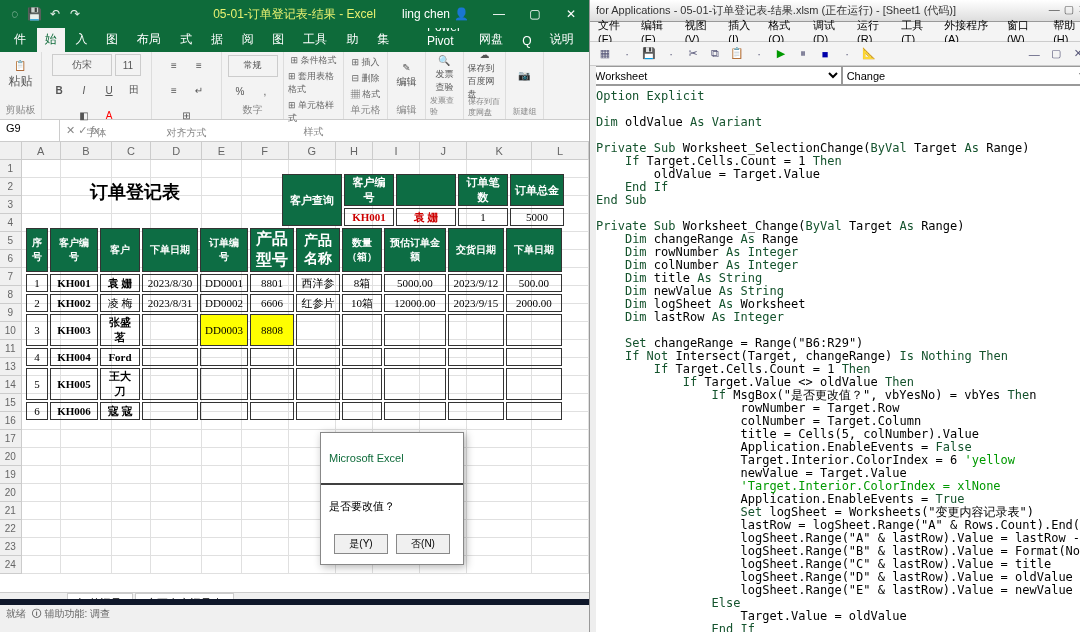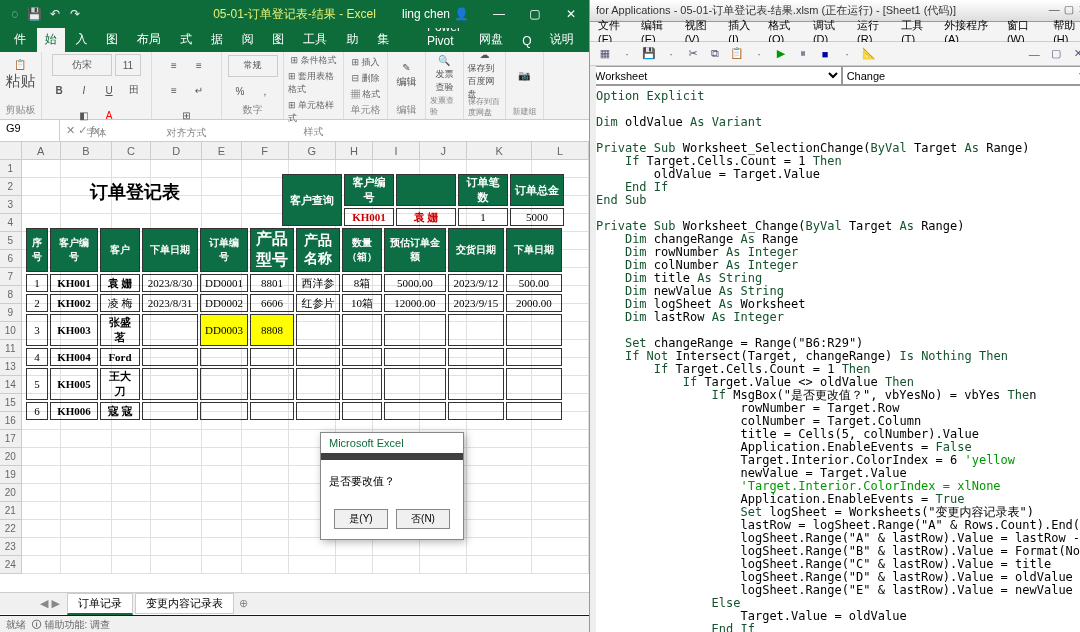--- a/index.html
+++ b/index.html
@@ -39,29 +39,29 @@
 .row .rh{width:22px;background:#f0f0f0;border-right:1px solid #ccc;border-bottom:1px solid #ccc;text-align:center;line-height:18px;font-size:10px;color:#666}
 .row .cell{border-right:1px solid #e0e0e0;border-bottom:1px solid #e0e0e0;line-height:18px;overflow:hidden;white-space:nowrap;text-align:center}
 
 .tbl{position:absolute;font-family:SimSun,serif}
 .tbl td,.tbl th{border:1px solid #333;padding:0 4px;text-align:center;height:18px;font-size:11px}
 .tbl th{background:#0d6d44;color:#fff;font-weight:bold}
 .yellow{background:#ffff00}
 .redtxt{color:#c00;font-weight:bold}
 
 .dialog{position:absolute;top:290px;left:320px;width:144px;background:#fff;border:1px solid #888;box-shadow:2px 2px 8px rgba(0,0,0,0.3);font-size:11px}
-.dialog .dtitle{padding:4px 8px;color:#0e6b3a;border-bottom:7px solid #404040}
+.dialog .dtitle{padding:19px 8px;color:#0e6b3a;border-bottom:2px solid #404040}
 .dialog .dbody{padding:14px 8px;font-size:11px}
 .dialog .dbtns{display:flex;gap:8px;justify-content:center;padding:6px 8px 10px}
 .dialog button{width:54px;height:20px;border:1px solid #888;background:#f0f0f0;font-size:10px}
 
 .shtabs{position:absolute;bottom:18px;left:0;right:0;height:22px;background:#f0f0f0;display:flex;align-items:center;padding:0 40px;border-top:1px solid #ccc}
 .shtab{padding:2px 10px;background:#fff;border:1px solid #ccc;font-size:11px;margin:0 1px}
 .shtab.active{border-bottom:2px solid #0e6b3a}
-.status{position:absolute;bottom:0;left:0;right:0;height:17px;background:#f0f0f0;border-top:1px solid #0f172a;padding:0 6px;line-height:18px;font-size:10px;color:#666}
+.status{position:absolute;bottom:0;left:0;right:0;height:33px;background:#f0f0f0;border-top:6px solid #0f172a;padding:0 6px;line-height:18px;font-size:10px;color:#666}
 
 .vba-title{height:22px;background:linear-gradient(#fff,#ddd);border-bottom:1px solid #999;font-size:11px;padding:3px 6px;color:#333;display:flex;justify-content:space-between}
 .vba-title .wc2{display:flex;gap:4px;color:#555}
 .vba-menu{height:20px;background:#f4f4f4;border-bottom:1px solid #ccc;display:flex;gap:12px;padding:0 8px;align-items:center;font-size:11px}
 .vba-tool{height:24px;background:#f4f4f4;border-bottom:1px solid #ccc;display:flex;gap:4px;padding:0 6px;align-items:center}
 .vba-tool span{width:18px;height:18px;color:#557;font-size:11px;display:flex;align-items:center;justify-content:center}
 .vba-combo{height:20px;display:flex;border-bottom:1px solid #999}
 .vba-combo select{flex:1;font-size:11px;border:1px solid #999;background:#fff}
 .code{flex:1;overflow:auto;padding:4px 6px;font-family:"NSimSun",Consolas,monospace;font-size:12px;line-height:13px;white-space:pre;color:#000}
 .kw{color:#14532d}
@@ -106,21 +106,21 @@
         <div class="tab">帮助</div>
         <div class="tab">PDF工具集</div>
         <div class="tab">Power Pivot</div>
         <div class="tab">百度网盘</div>
         <div class="tab">Q</div>
         <div class="tab">操作说明</div>
       </div>
 
     <div class="ribbon-body">
       <div class="rgroup" style="width:42px">
-          <div class="bigbtn">📋<span style="font-size:15px">粘贴</span></div>
+          <div class="bigbtn">📋<span style="font-size:12px">粘贴</span></div>
           <div class="rlabel">剪贴板</div>
         </div>
       <div class="rgroup" style="width:110px">
           <div class="rbod">
             <span class="icobtn" style="width:60px;border:1px solid #ccc;font-size:10px">仿宋</span>
             <span class="icobtn" style="width:26px;border:1px solid #ccc">11</span>
             <span class="icobtn">
               <b>B</b>
             </span>
             <span class="icobtn">

